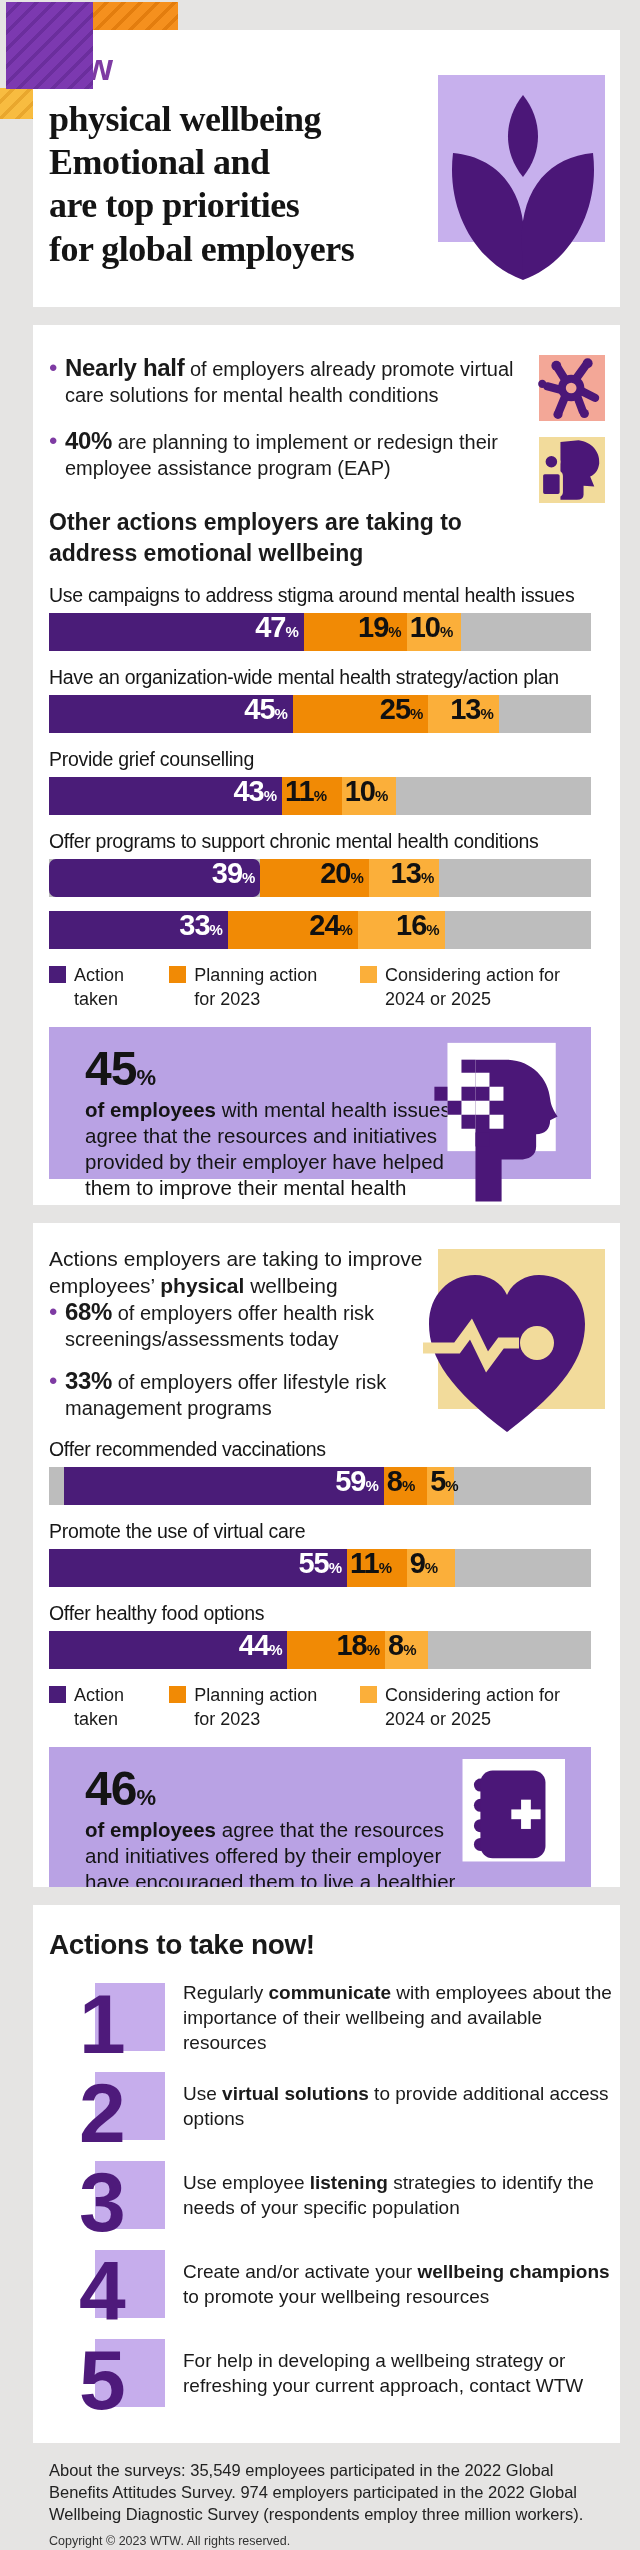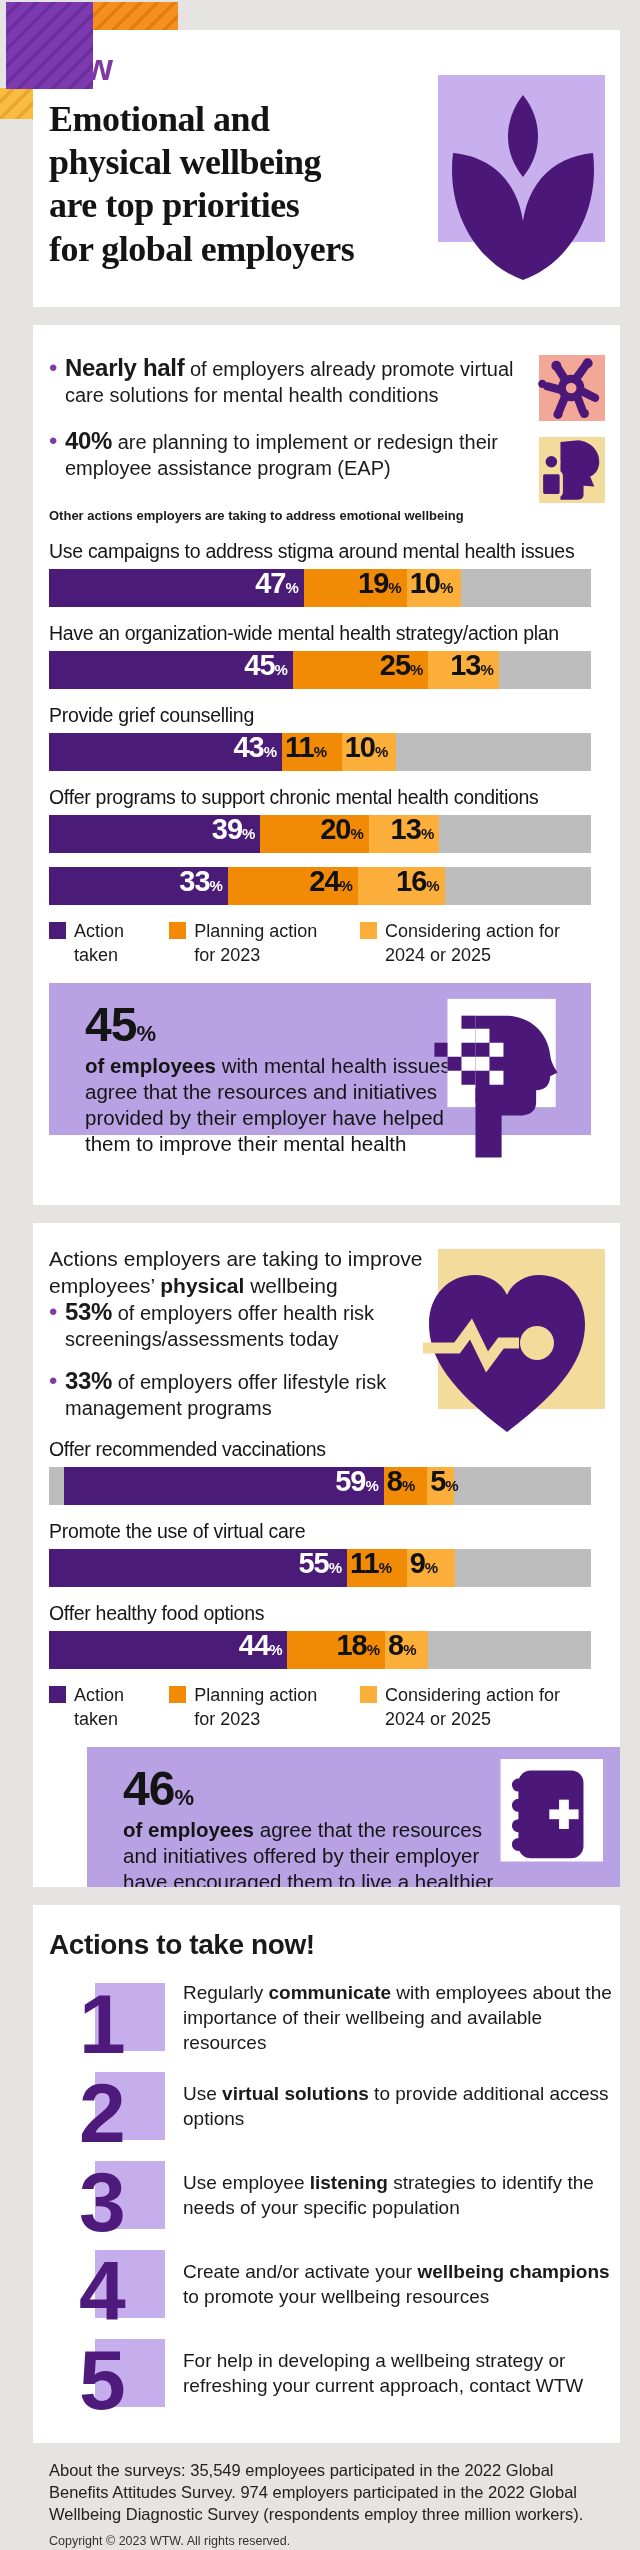--- a/index.html
+++ b/index.html
@@ -29,40 +29,40 @@
 
   .bullet-row { display:flex; margin-bottom:20px; width:472px; }
   .bullet-dot { color:#7e3ba3; font-size:24px; line-height:26px; width:16px; flex:none; }
   .bullet-text { font-size:20px; line-height:26px; }
   .bullet-text .lead { font-size:24px; font-weight:700; letter-spacing:-0.3px; }
   .side-icon { position:absolute; right:15px; width:66px; height:66px; }
   .side-icon svg { overflow:visible; }
   .icon-virus { top:30px; background:#f3a797; }
   .icon-eap { top:112px; background:#f2db9b; }
 
-  .section-heading { font-size:13px; font-weight:700; line-height:1.35; width:440px; margin:26px 0 14px 0; }
+  .section-heading { font-size:23px; font-weight:700; line-height:1.35; width:440px; margin:26px 0 14px 0; }
 
   .bar-group { margin-bottom:14px; }
   .bar-label { font-size:19.5px; letter-spacing:-0.3px; line-height:24px; margin-bottom:6px; color:#161616; }
   .bar { display:flex; height:38px; width:542px; background:#bdbdbd; }
   .seg { position:relative; height:100%; flex:none; }
   .seg0 { background:#4a1c78; } .seg1 { background:#f18a05; } .seg2 { background:#fbaf3a; }
   .seg-val { position:absolute; bottom:2px; white-space:nowrap; font-weight:700; letter-spacing:-1px; line-height:34px; z-index:2; }
   .seg-val.right { right:5px; } .seg-val.left { left:3px; }
   .seg0 .seg-val { color:#fff; } .seg1 .seg-val, .seg2 .seg-val { color:#111; }
   .seg-num { font-size:29px; } .seg-pct { font-size:15px; letter-spacing:0; }
 
   .legend { display:flex; margin-top:8px; font-size:18px; line-height:24px; }
   .legend-item { display:flex; margin-right:28px; }
   .legend-swatch { width:17px; height:17px; flex:none; margin:3px 8px 0 0; }
   .sw0{background:#4a1c78;} .sw1{background:#f18a05;} .sw2{background:#fbaf3a;}
   .legend-item.wide span.lab { width:178px; display:inline-block; }
 
   .callout { position:relative; margin-top:16px; width:542px; background:#b9a2e4; padding:18px 0 0 36px; }
-  .callout-em { height:152px; } .callout-ph { height:146px;margin-left:38px; }
+  .callout-em { height:152px; } .callout-ph { height:146px; }
   .callout-num { font-size:48px; font-weight:800; letter-spacing:-1px; line-height:1; color:#141414; }
   .callout-num .unit { font-size:22px; font-weight:800; }
   .callout-body { font-size:20.5px; line-height:26px; width:400px; margin-top:4px; color:#141414; }
   .callout-icon { position:absolute; }
   .callout-icon svg { overflow:visible; }
   .icon-pixelhead { right:20px; top:14px; }
   .icon-notebook { right:26px; top:12px; }
 
   .ph-heading { font-size:21px; line-height:27px; width:380px; }
   .ph-heading b { font-weight:700; }
@@ -88,22 +88,22 @@
 <body>
 
 <div class="page">
 
   <div class="decor decor-orange"></div>
   <div class="decor decor-yellow"></div>
 
   <div class="card card-header">
     <div class="logo">wtw</div>
     <div class="title">
+      <div>physical wellbeing</div>
       <div>Emotional and</div>
-      <div>physical wellbeing</div>
       <div>are top priorities</div>
       <div>for global employers</div>
     </div>
     <div class="flower-box">
       <svg width="170" height="200" viewBox="0 0 170 200">
         <path d="M85 12 C104 36 106 68 85 94 C64 68 66 36 85 12 Z" fill="#4b1778"></path>
         <path d="M15 70 C60 74 90 108 86 168 L85 197 C38 180 8 128 15 70 Z" fill="#4b1778"></path>
         <path d="M155 70 C110 74 80 108 84 168 L85 197 C132 180 162 128 155 70 Z" fill="#4b1778"></path>
       </svg>
     </div>
@@ -190,21 +190,21 @@
               <span class="seg-val left"><span class="seg-num">11</span><span class="seg-pct">%</span></span>
             </div>
             <div class="seg seg2" style="width: 10%;">
               <span class="seg-val left"><span class="seg-num">10</span><span class="seg-pct">%</span></span>
             </div>
           </div>
         </div>
         <div class="bar-group">
           <div class="bar-label">Offer programs to support chronic mental health conditions</div>
           <div class="bar">
-            <div class="seg seg0" style="width: 39%;">
+            <div class="seg seg0" style="width: 39%; border-radius: 7px;">
               <span class="seg-val right"><span class="seg-num">39</span><span class="seg-pct">%</span></span>
             </div>
             <div class="seg seg1" style="width: 20%;">
               <span class="seg-val right"><span class="seg-num">20</span><span class="seg-pct">%</span></span>
             </div>
             <div class="seg seg2" style="width: 13%;">
               <span class="seg-val right"><span class="seg-num">13</span><span class="seg-pct">%</span></span>
             </div>
           </div>
         </div>
@@ -263,21 +263,21 @@
       </div>
     </div>
   </div>
 
   <div class="card card-physical">
     <div class="ph-heading"><span>Actions employers are taking to improve employees’ </span><b>physical</b><span> wellbeing</span></div>
 
     <div class="ph-bullets">
       <div class="bullet-row">
         <span class="bullet-dot">•</span>
-        <span class="bullet-text"><span class="lead">53%</span><span> of employers offer health risk screenings/assessments today</span></span>
+        <span class="bullet-text"><span class="lead">68%</span><span> of employers offer health risk screenings/assessments today</span></span>
       </div>
       <div class="bullet-row">
         <span class="bullet-dot">•</span>
         <span class="bullet-text"><span class="lead">33%</span><span> of employers offer lifestyle risk management programs</span></span>
       </div>
     </div>
 
     <div class="heart-box">
       <svg width="172" height="172" viewBox="0 0 172 172">
         <path d="M86 170 C30 128 8 96 8 62 C8 33 28 13 54 13 C68 13 81 21 86 33 C91 21 104 13 118 13 C144 13 164 33 164 62 C164 96 142 128 86 170 Z" fill="#4b1778"></path>

